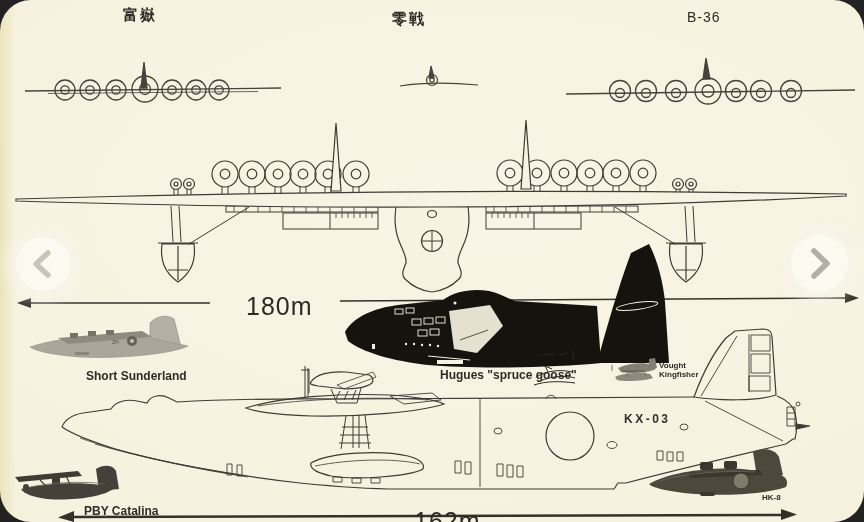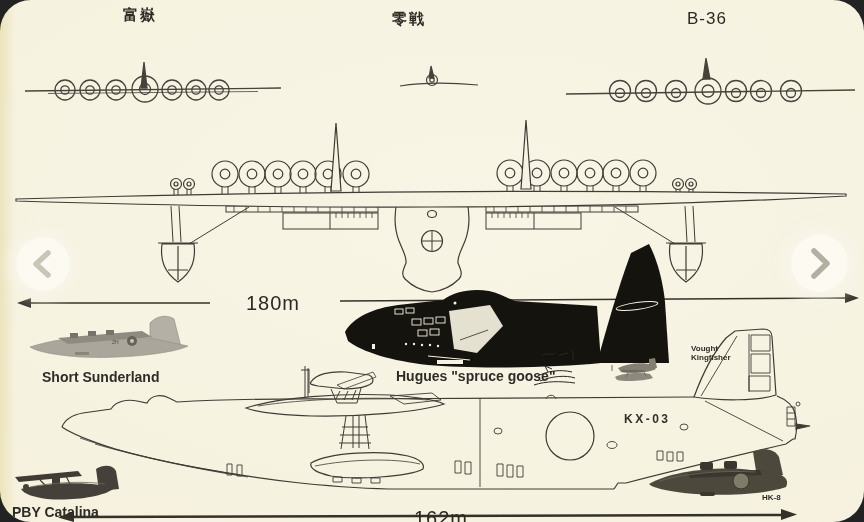--- a/index.html
+++ b/index.html
@@ -7,23 +7,23 @@
     position:relative;width:864px;height:522px;overflow:hidden;
     font-family:"Liberation Sans",sans-serif;
     background:
       linear-gradient(90deg, rgba(234,226,183,.9) 0px, rgba(234,226,183,0) 16px),
       radial-gradient(140% 120% at 55% 40%, #f8f5e6 0%, #f5f1dd 70%, #efead2 100%);
     border-radius: 31px;
   }
   .art{position:absolute;left:0;top:0;}
   .label{position:absolute;color:#2c2a24;white-space:nowrap;}
   .lbl-jp{font-size:15px;letter-spacing:2px;font-weight:600;}
-  .lbl-b36{font-size:17px;letter-spacing:1px;}
-  .lbl-dim{font-size:20px;letter-spacing:1px;color:#2b2a24;}
-  .lbl-small{font-size:14px;font-weight:700;color:#2e2c26;}
+  .lbl-b36{font-size:14px;letter-spacing:1px;}
+  .lbl-dim{font-size:25px;letter-spacing:1px;color:#2b2a24;}
+  .lbl-small{font-size:12px;font-weight:700;color:#2e2c26;margin-left:44px;}
   .lbl-tiny{font-size:8px;font-weight:700;line-height:9px;color:#2e2c26;}
   .lbl-kx{font-size:12px;font-weight:600;letter-spacing:2.5px;color:#32302a;}
   .nav{
     position:absolute;border:0;padding:0;cursor:pointer;border-radius:50%;
     background:rgba(252,251,245,.8);
     box-shadow:0 0 16px 8px rgba(248,246,236,.75);
     display:flex;align-items:center;justify-content:center;
   }
   .nav svg{display:block;}
   .nav.prev{left:16px;top:237px;width:54px;height:54px;}
@@ -281,27 +281,27 @@
   <div class="label lbl-jp" style="left:123px;top:6px;">富嶽</div>
   <div class="label lbl-jp" style="left:392px;top:10px;">零戦</div>
   <div class="label lbl-b36" style="left:687px;top:9px;">B-36</div>
 
   <div class="label lbl-dim" style="left:246px;top:292px;">180m</div>
   <div class="label lbl-dim" style="left:414px;top:507px;">162m</div>
 
   <div class="label lbl-small" style="left:42px;top:369px;">Short Sunderland</div>
   <div class="label lbl-small" style="left:396px;top:368px;font-weight:600;">Hugues "spruce goose"</div>
 
-  <div class="label lbl-tiny" style="left:659px;top:344px;margin-left:32px;">
+  <div class="label lbl-tiny" style="left:659px;top:361px;">
     <div>Vought</div>
     <div>Kingfisher</div>
   </div>
 
   <div class="label lbl-kx" style="left:624px;top:412px;">KX-03</div>
-  <div class="label lbl-small" style="left:12px;top:504px;">PBY Catalina</div>
+  <div class="label lbl-small" style="left:40px;top:504px;">PBY Catalina</div>
   <div class="label lbl-tiny" style="left:762px;top:493px;">HK-8</div>
 
   <button class="nav prev" aria-label="previous">
     <span>
       <svg width="54" height="54" viewBox="0 0 54 54">
         <polyline points="32,16 20,27 32,38" fill="none" stroke="#c9c5b7" stroke-width="5.5" stroke-linecap="round" stroke-linejoin="round"></polyline>
       </svg>
     </span>
   </button>
   <button class="nav next" aria-label="next">

